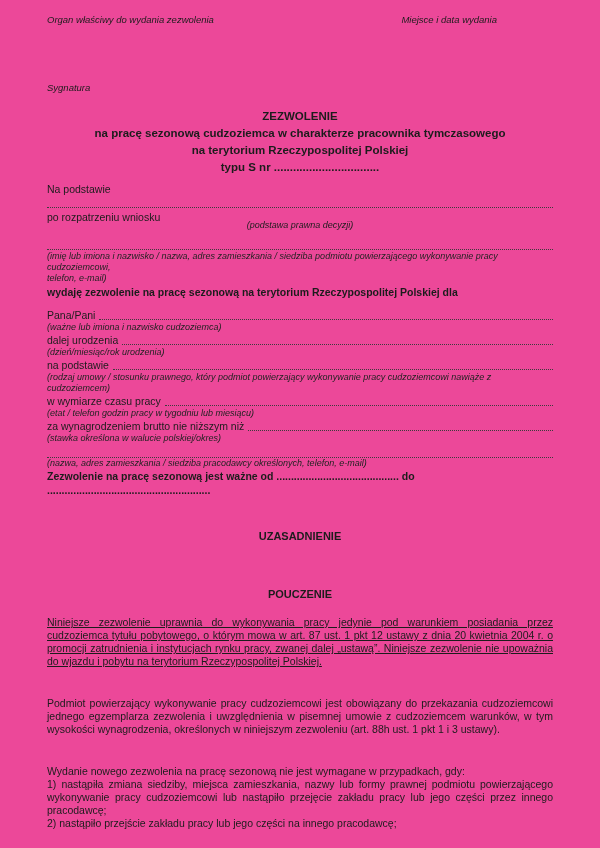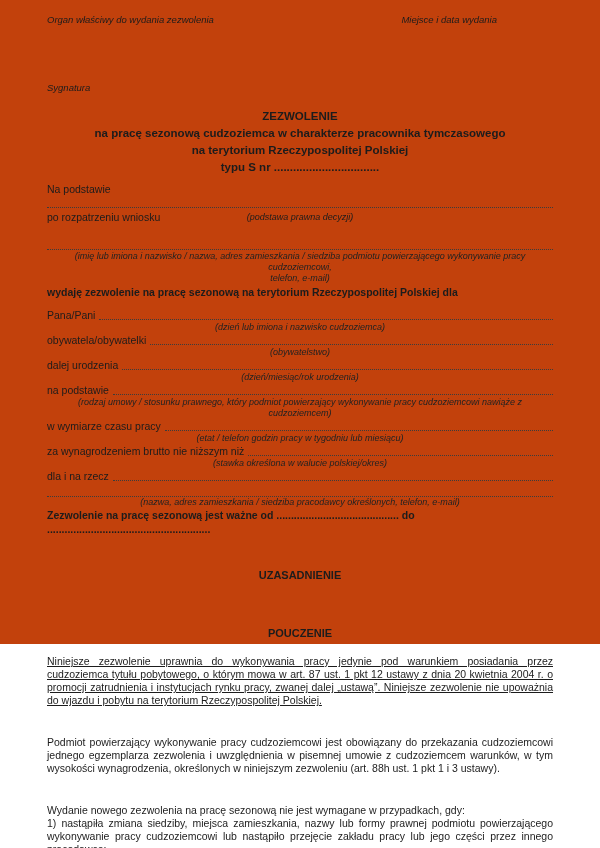--- a/index.html
+++ b/index.html
@@ -10,23 +10,23 @@
   body {
     width: 600px;
     height: 848px;
     overflow: hidden;
     font-family: "Liberation Sans", sans-serif;
     color: #1c1c1c;
   }
   .page {
     box-sizing: border-box;
     width: 600px;
-    height: 644px;
+    height: 848px;
     padding: 14px 47px 0 47px;
-    background: #c2410c;
+    background: #ec4899;
   }
 
   
   .header-row {
     display: flex;
     justify-content: space-between;
     font-style: italic;
     font-size: 9.5px;
     line-height: 12px;
   }
@@ -65,33 +65,33 @@
 
   
   .review-row {
     position: relative;
     margin-top: 3px;
     font-size: 10.5px;
     line-height: 13px;
   }
   .review-row .center-caption {
     position: absolute;
-    left: 0; right: 0; top: 0;
+    left: 0; right: 0; top: 8px;
     text-align: center;
     font-style: italic;
     font-size: 9px;
   }
 
   .caption {
     font-style: italic;
     font-size: 9px;
     line-height: 11px;
     color: #222;
   }
-  .centered { text-align: center; font-style: italic; }
+  .centered { text-align: left; font-style: italic; }
 
   .employer-captions { margin-top: 1px; }
 
   .issue-statement {
     margin-top: 1px;
     font-weight: bold;
     font-size: 10.5px;
     line-height: 14px;
   }
 
@@ -173,30 +173,23 @@
 
   <div class="issue-statement">wydaję zezwolenie na pracę sezonową na terytorium Rzeczypospolitej Polskiej dla</div>
 
   <div class="fields">
 
     <div class="field">
       <div class="fieldline">
         <span>Pana/Pani</span>
         <span class="dots"></span>
       </div>
-      <div class="caption centered">(dzień lub imiona i nazwisko cudzoziemca)</div>
-    </div>
-
-    <div class="field">
-      <div class="fieldline">
-        <span>obywatela/obywatelki</span>
-        <span class="dots"></span>
-      </div>
-      <div class="caption centered">(obywatelstwo)</div>
-    </div>
+      <div class="caption centered">(ważne lub imiona i nazwisko cudzoziemca)</div>
+    </div>
+
 
     <div class="field">
       <div class="fieldline">
         <span>dalej urodzenia</span>
         <span class="dots"></span>
       </div>
       <div class="caption centered">(dzień/miesiąc/rok urodzenia)</div>
     </div>
 
     <div class="field">
@@ -217,24 +210,20 @@
 
     <div class="field">
       <div class="fieldline">
         <span>za wynagrodzeniem brutto nie niższym niż</span>
         <span class="dots"></span>
       </div>
       <div class="caption centered">(stawka określona w walucie polskiej/okres)</div>
     </div>
 
     <div class="field">
-      <div class="fieldline">
-        <span>dla i na rzecz</span>
-        <span class="dots"></span>
-      </div>
       <div class="dotrule dr-3"></div>
       <div class="caption centered">(nazwa, adres zamieszkania / siedziba pracodawcy określonych, telefon, e-mail)</div>
     </div>
 
   </div>
 
   <div class="validity">Zezwolenie na pracę sezonową jest ważne od .......................................... do ........................................................</div>
 
   <div class="section-heading h-uzasadnienie">UZASADNIENIE</div>
 

